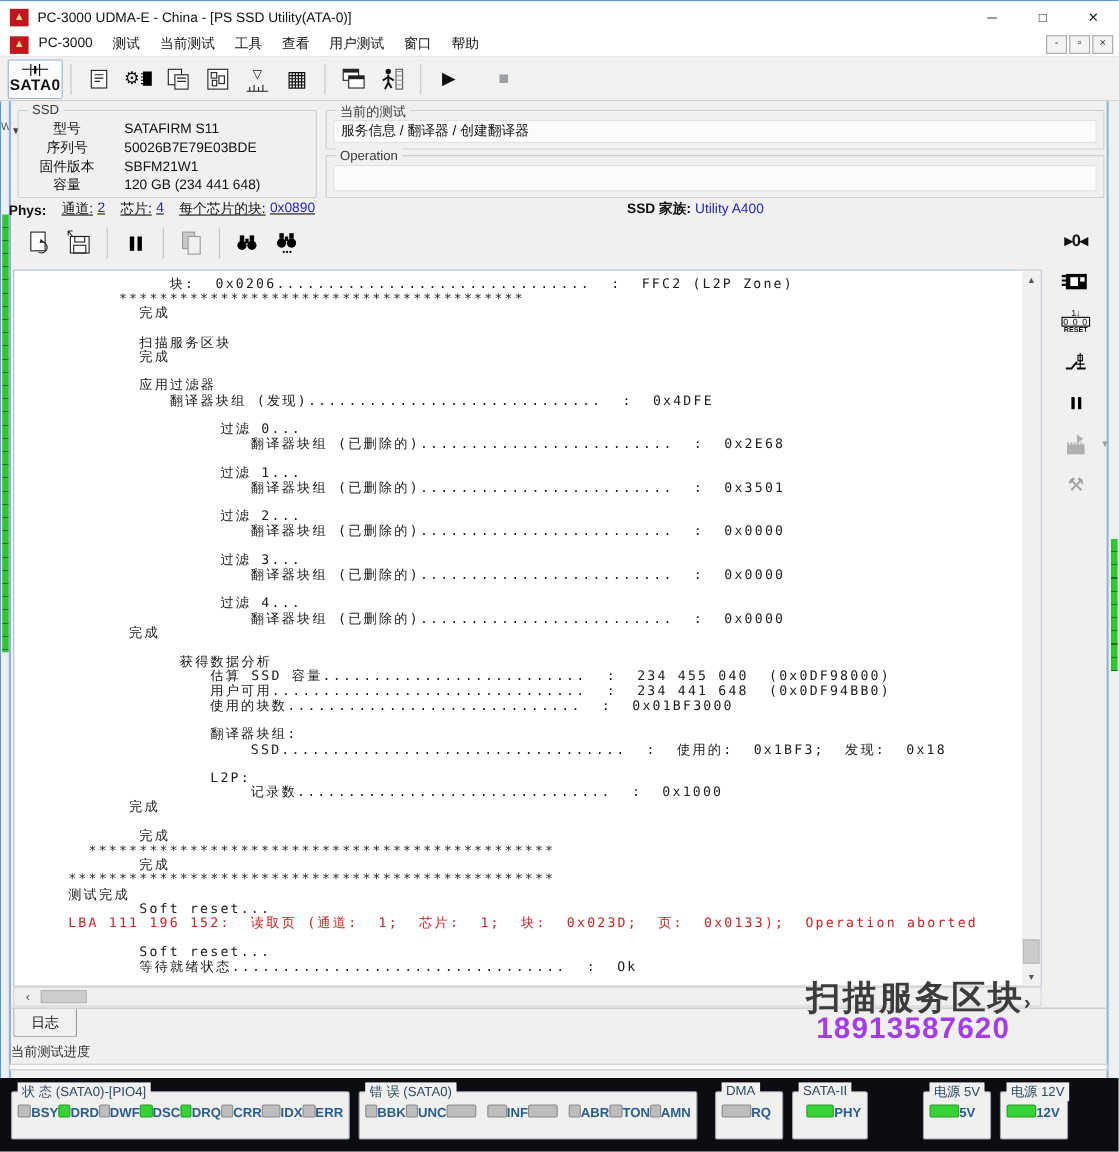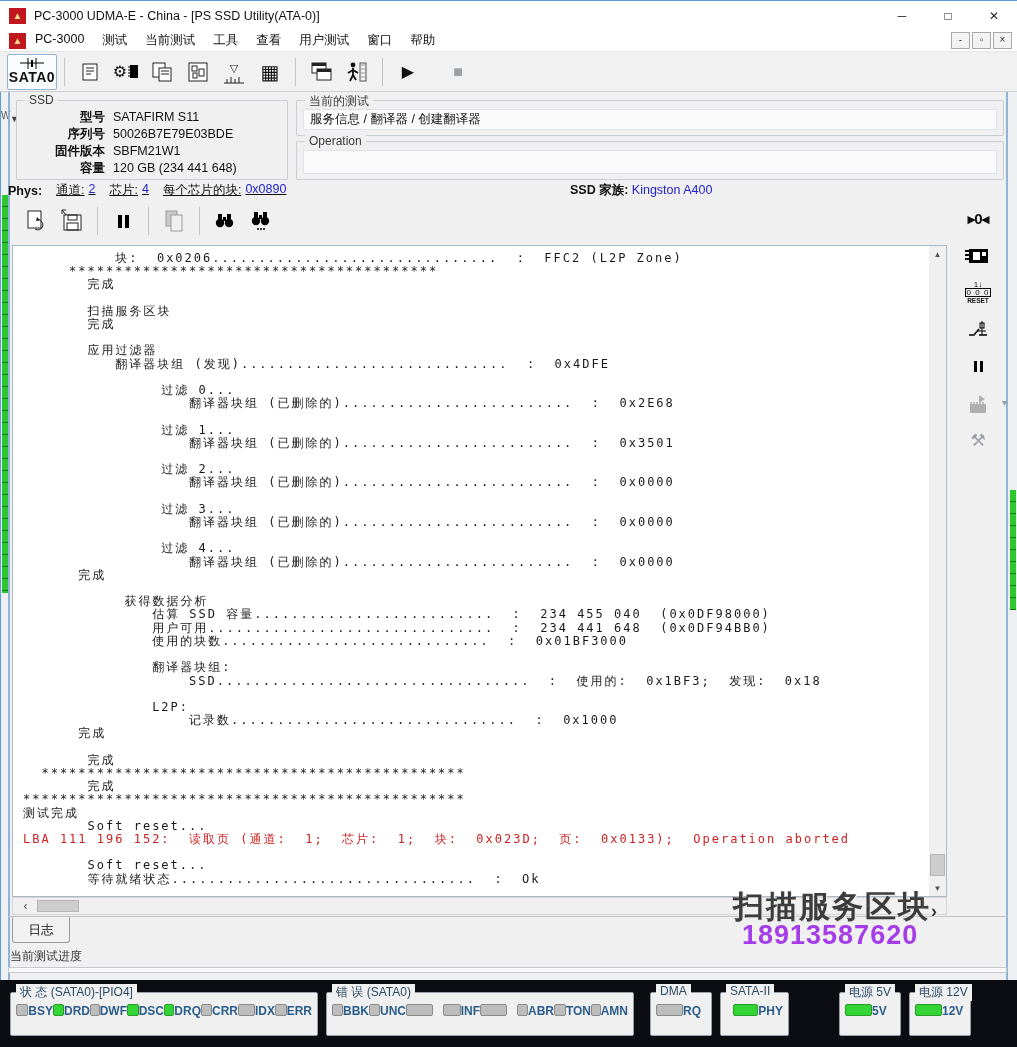--- a/index.html
+++ b/index.html
@@ -50,32 +50,32 @@
   .vdrop{position:absolute;right:-6px;top:12px;font-size:10px;color:#9aa0a6;}
   
   .groupbox{position:absolute;border:1px solid #c9ced4;border-radius:2px;background:#f0f0f0;}
   .gb-title{position:absolute;top:-8px;left:8px;background:#f0f0f0;padding:0 4px;font-size:12px;
             color:#3a3a3a;white-space:nowrap;}
   .inner-strip{position:absolute;left:6px;right:6px;top:8px;bottom:5px;background:#fbfbfb;
                border:1px solid #dde3e9;}
   
   #ssd-box{left:16px;top:100px;width:270px;height:78px;}
   .ssd-row{display:flex;font-size:12.5px;line-height:17px;}
-  .ssd-label{width:88px;text-align:right;font-weight:bold;flex:0 0 auto;}
+  .ssd-label{width:88px;text-align:center;font-weight:normal;flex:0 0 auto;}
   .ssd-value{margin-left:8px;white-space:nowrap;}
   #ssd-rows{padding-top:8px;}
   
   #physbar{left:8px;top:181px;width:1000px;height:19px;font-size:12.5px;display:flex;
            align-items:center;}
   .blue{color:#2222cc;}
   .phys-field{display:flex;margin-right:14px;white-space:nowrap;}
   .phys-field .pf-label{margin-right:4px;}
   
   #log-area{left:12px;top:245px;width:935px;height:652px;background:#fff;
-            border:1px solid #abb8c6;box-sizing:border-box;overflow:hidden;}
+            border:1px solid #abb8c6;box-sizing:border-box;overflow:hidden;padding-left:39px;}
   #log-lines{padding:6px 0 0 10px;}
   .log-line{font-family:"DejaVu Sans Mono",monospace;font-size:12px;line-height:13.2px;
             letter-spacing:2px;white-space:pre;color:#1a1a1a;}
   .log-line.red{color:#cc2222;}
   
   #vscroll{left:929px;top:246px;width:17px;height:650px;background:#f0f0f0;}
   #hscroll{left:12px;top:897px;width:935px;height:18px;background:#f0f0f0;
            border:1px solid #d5d5d5;box-sizing:border-box;}
   .scroll-arrow{position:absolute;width:17px;height:16px;font-size:8px;color:#555;
                 display:flex;align-items:center;justify-content:center;}
@@ -301,21 +301,21 @@
     <span class="pf-label">芯片:</span>
     <span class="blue">4</span>
   </span>
       <span class="phys-field">
     <span class="pf-label">每个芯片的块:</span>
     <span class="blue">0x0890</span>
   </span>
     </span>
   <span class="abs" style="left:562px;white-space:nowrap;">
     <b>SSD 家族:</b>
-    <span class="blue">Kingston A400</span>
+    <span class="blue">Utility A400</span>
   </span>
 </div>
 
 <div class="abs" id="toolbar2">
   <div class="tbtn">
     <svg width="24" height="24" viewBox="0 0 24 24">
       <rect x="4" y="2" width="13" height="17" fill="#fff" stroke="#222"></rect>
       <path d="M13 11 a5 5 0 1 1 -2 9" fill="none" stroke="#222"></path>
       <path d="M13 8 l3 3 l-4 1 z" fill="#222"></path>
     </svg>

